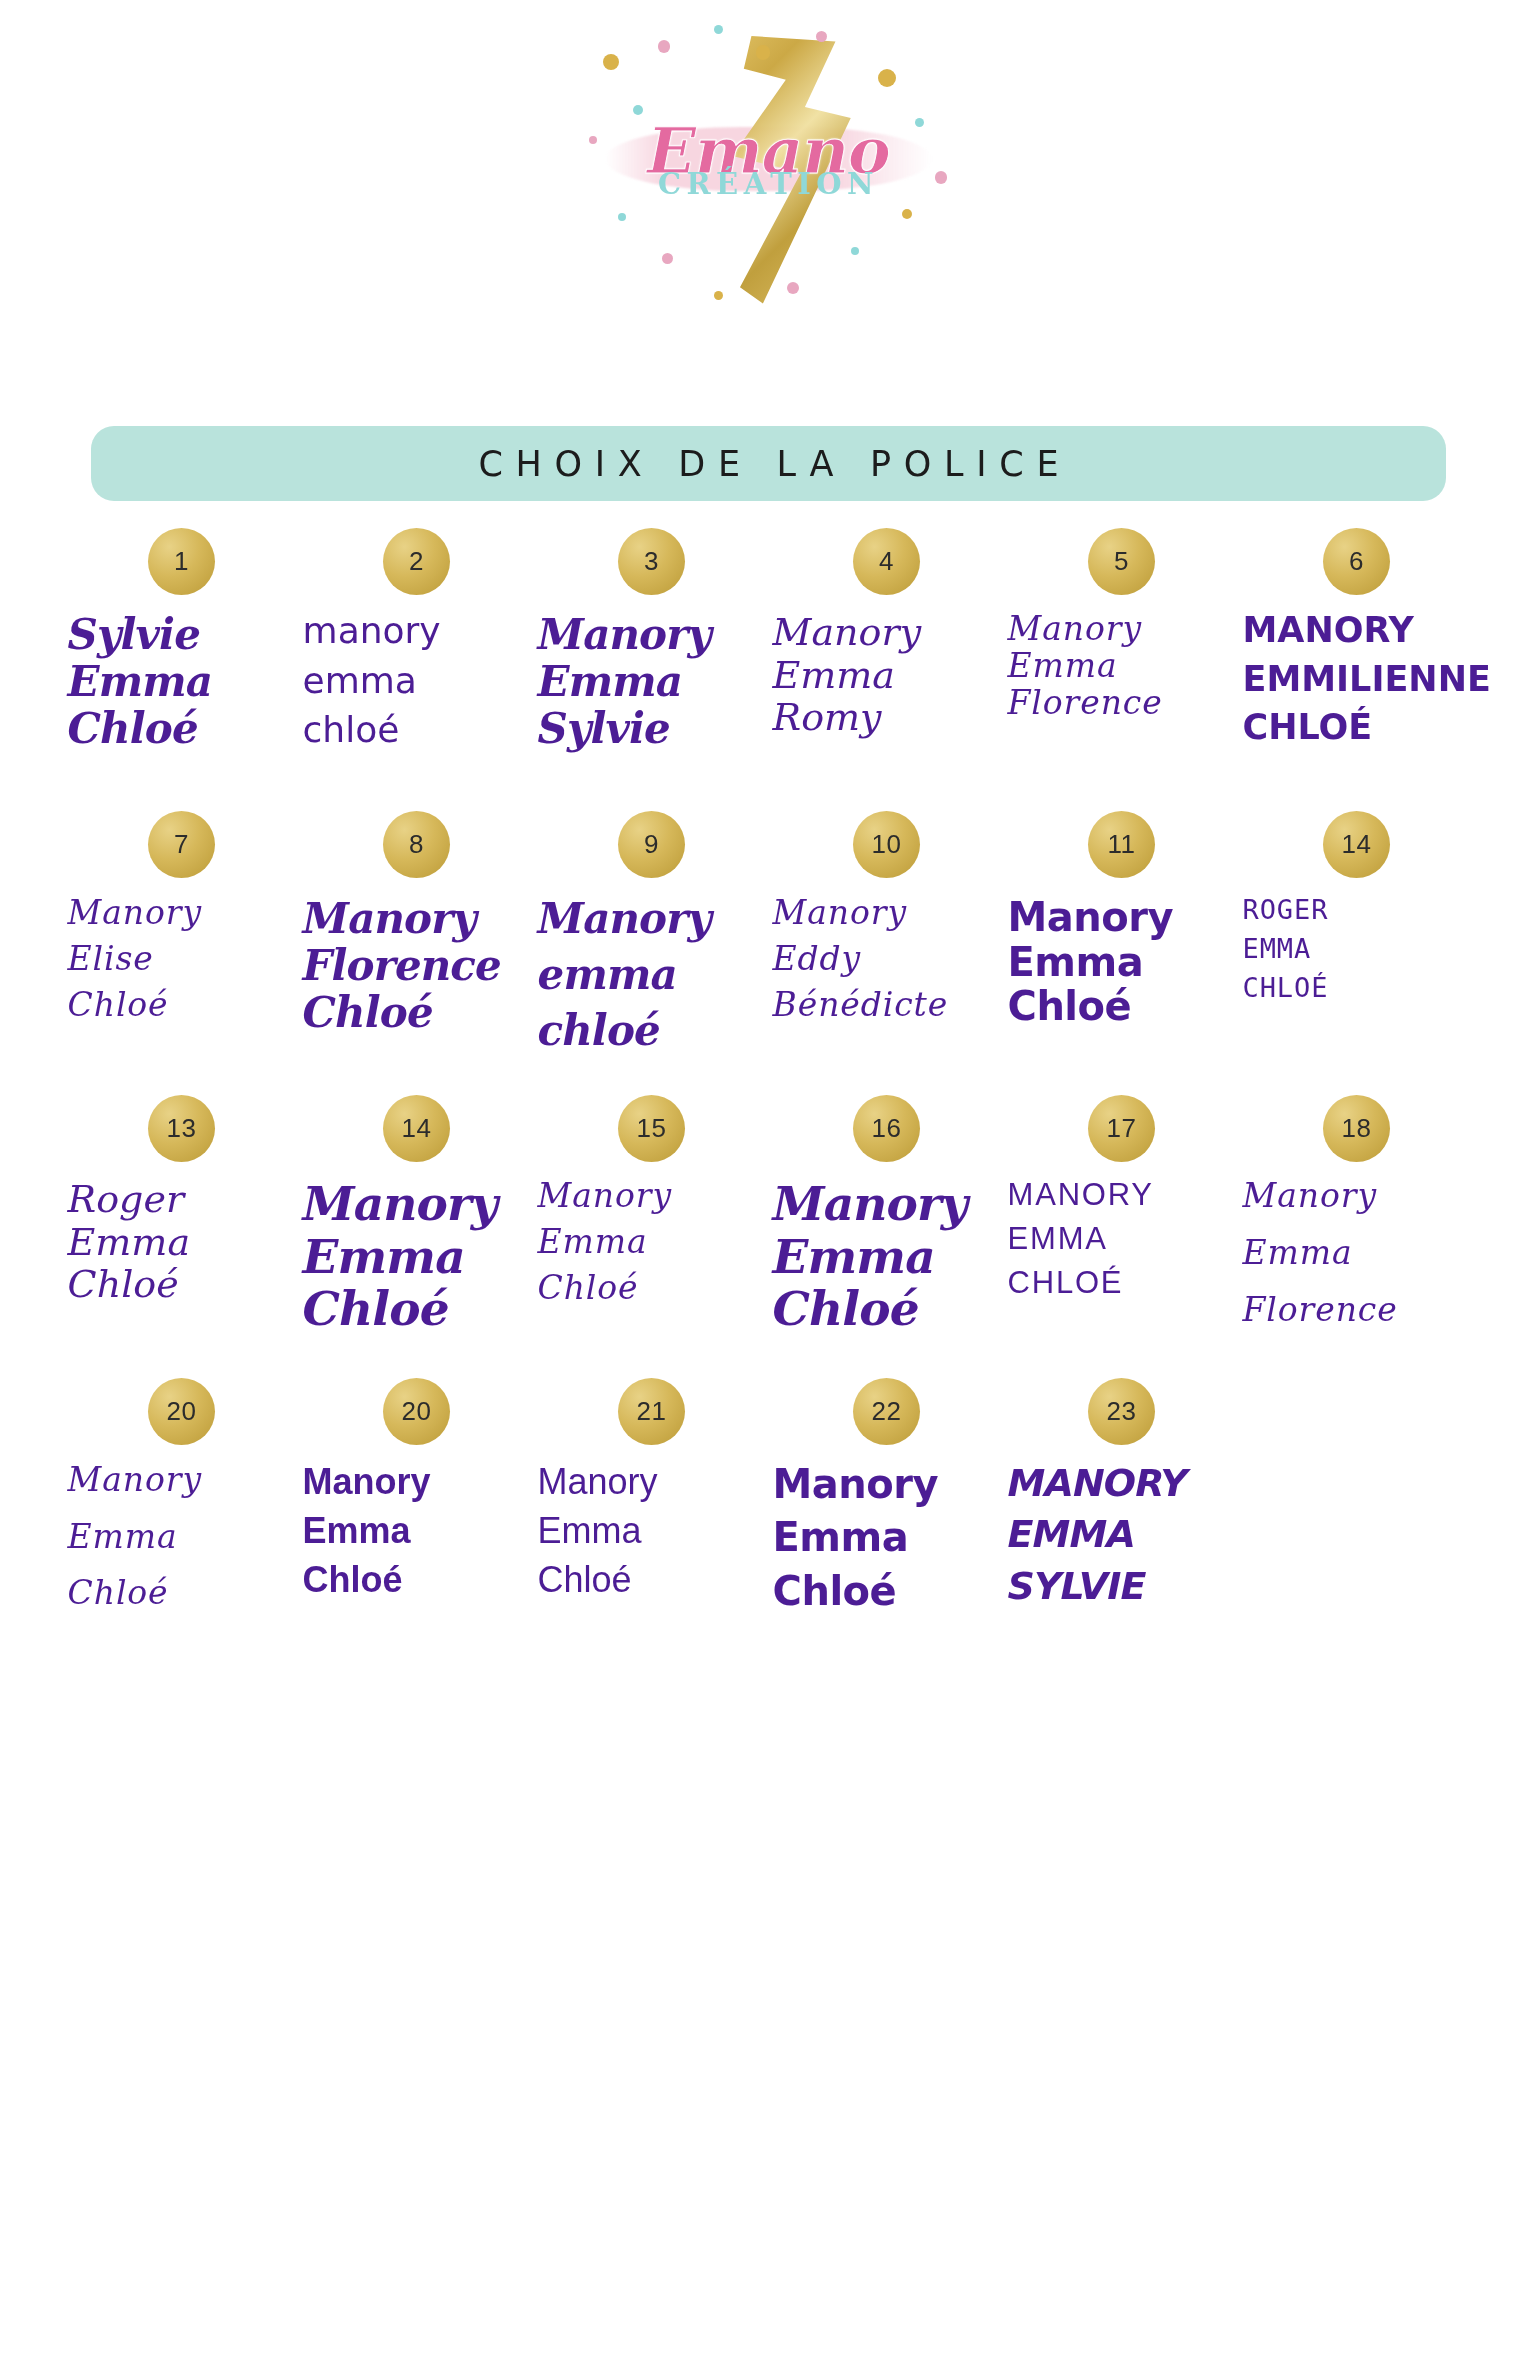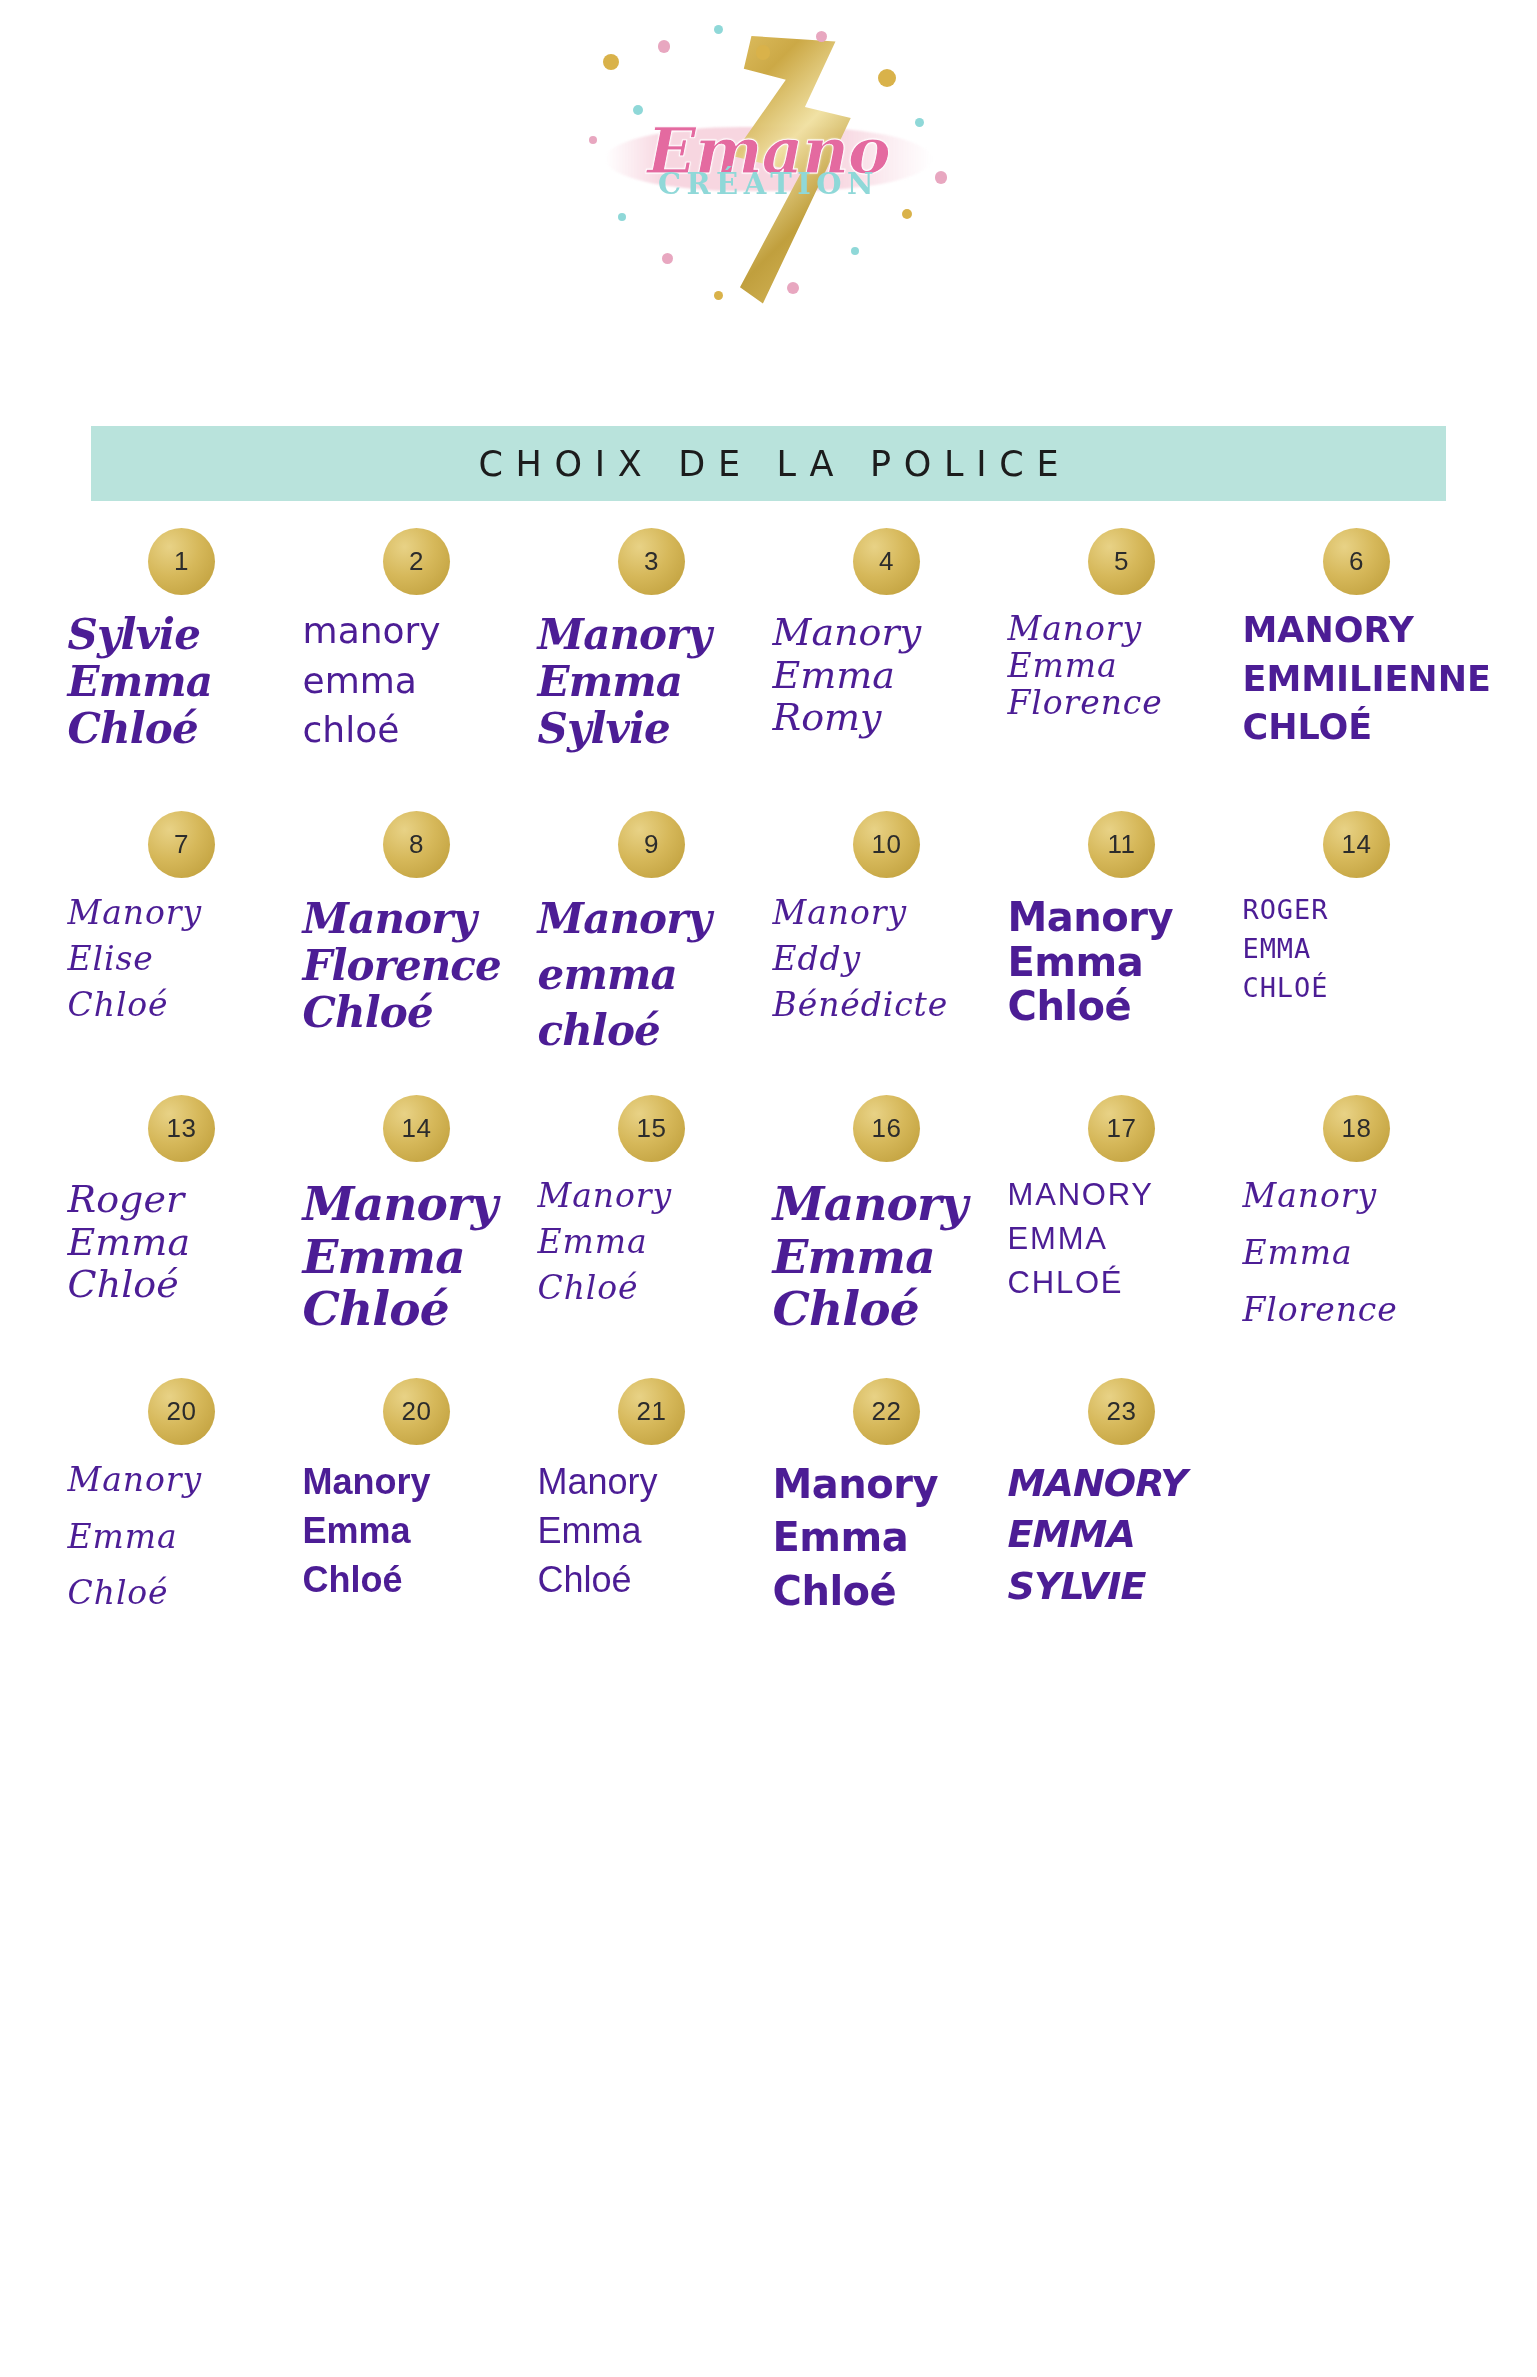--- a/index.html
+++ b/index.html
@@ -86,20 +86,21 @@
   .banner {
     position: absolute;
     left: 91px;
     top: 426px;
     width: 1355px;
     height: 75px;
     background: #b9e3dc;
     display: flex;
     align-items: center;
     justify-content: center;
+    border-radius: 23px;
   }
   .banner-title {
     font-family: "DejaVu Sans", sans-serif;
     font-size: 35px;
     letter-spacing: 12.7px;
     color: #1c1c1c;
     font-weight: 400;
     padding-left: 12.7px;
   }
 

